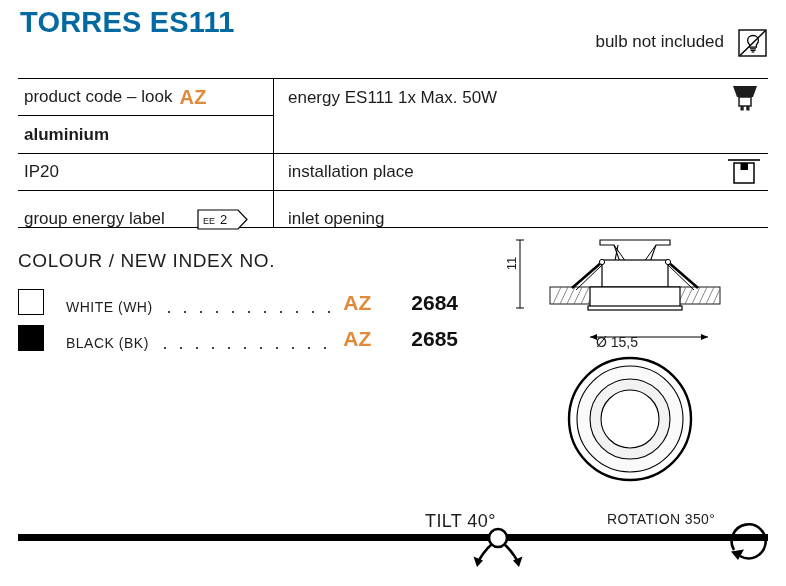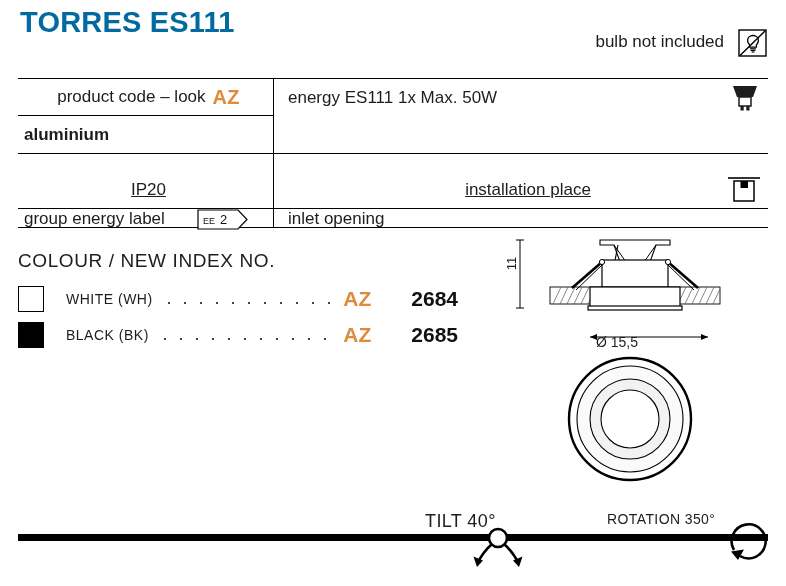--- a/index.html
+++ b/index.html
@@ -82,24 +82,24 @@
     font-size: 17px;
     color: #1d1d1d;
     padding-left: 6px;
     box-sizing: border-box;
     white-space: nowrap;
   }
   .col-right .cell { padding-left: 14px; }
 
   .r1 { top: 0px;  height: 37px; }
   .r2 { top: 37px; height: 38px; }
-  .r3 { top: 93px; height: 37px; text-decoration: underline; }
+  .r3 { top: 75px; height: 37px; }
   .r4 { top: 112px; height: 38px; align-items: flex-end; }
 
-  .hair  { border-bottom: 1px solid #000; justify-content: center; }
+  .hair  { border-bottom: 1px solid #000; }
   .thick { border-bottom: 1.8px solid #000; font-weight: bold; }
 
   .accent-az {
     color: #E08A3C;
     font-weight: bold;
     font-size: 20px;
     margin-left: 7px;
     letter-spacing: 0.3px;
   }
 
@@ -141,21 +141,21 @@
     letter-spacing: 0.6px;
     color: #1d1d1d;
     white-space: nowrap;
   }
   .colour-row {
     position: absolute;
     left: 18px;
     width: 440px;
     height: 32px;
     display: flex;
-    align-items: center;
+    align-items: flex-end;
   }
   .cr1 { top: 283px; }
   .cr2 { top: 319px; }
 
   .swatch {
     width: 26px;
     height: 26px;
     box-sizing: border-box;
     flex: 0 0 auto;
   }

